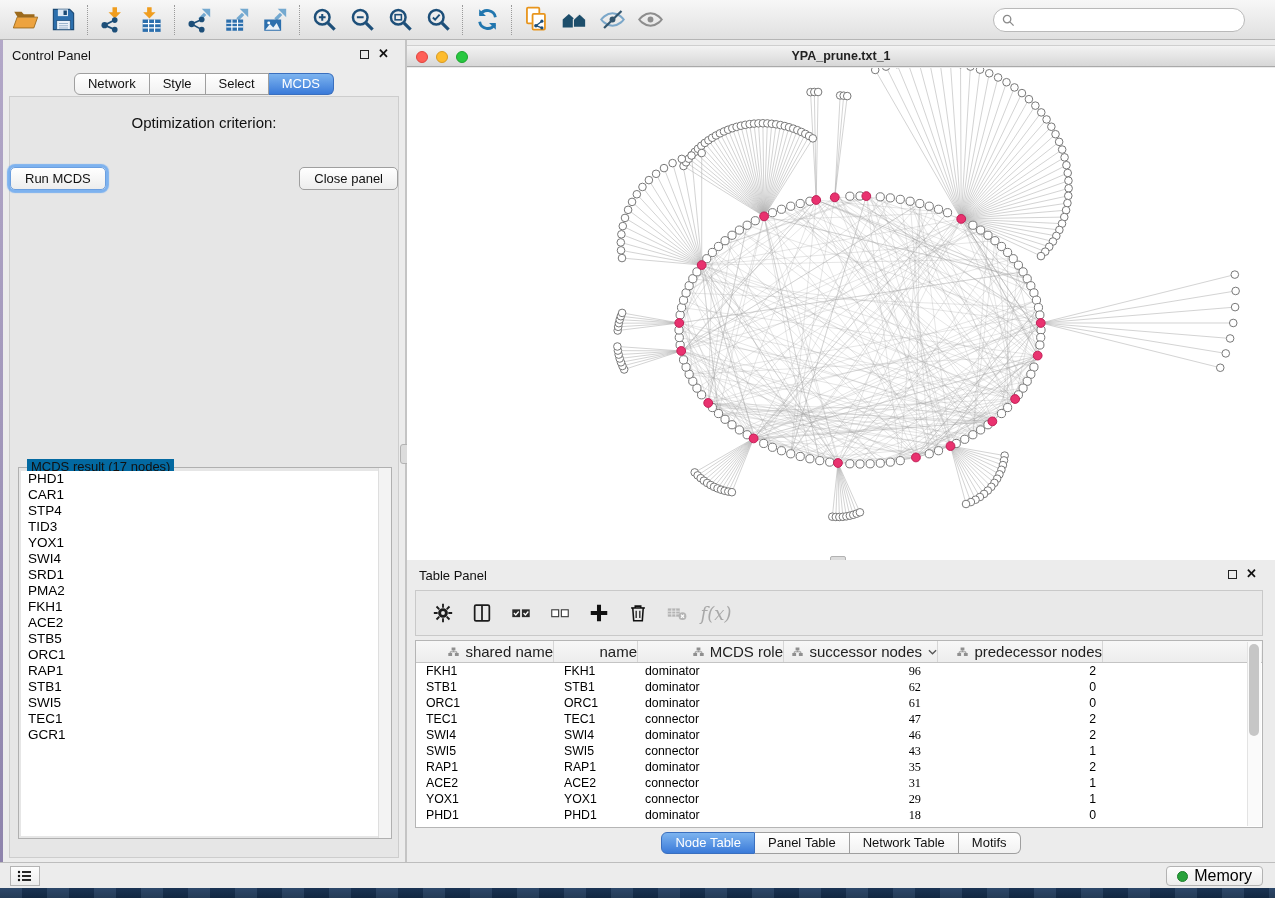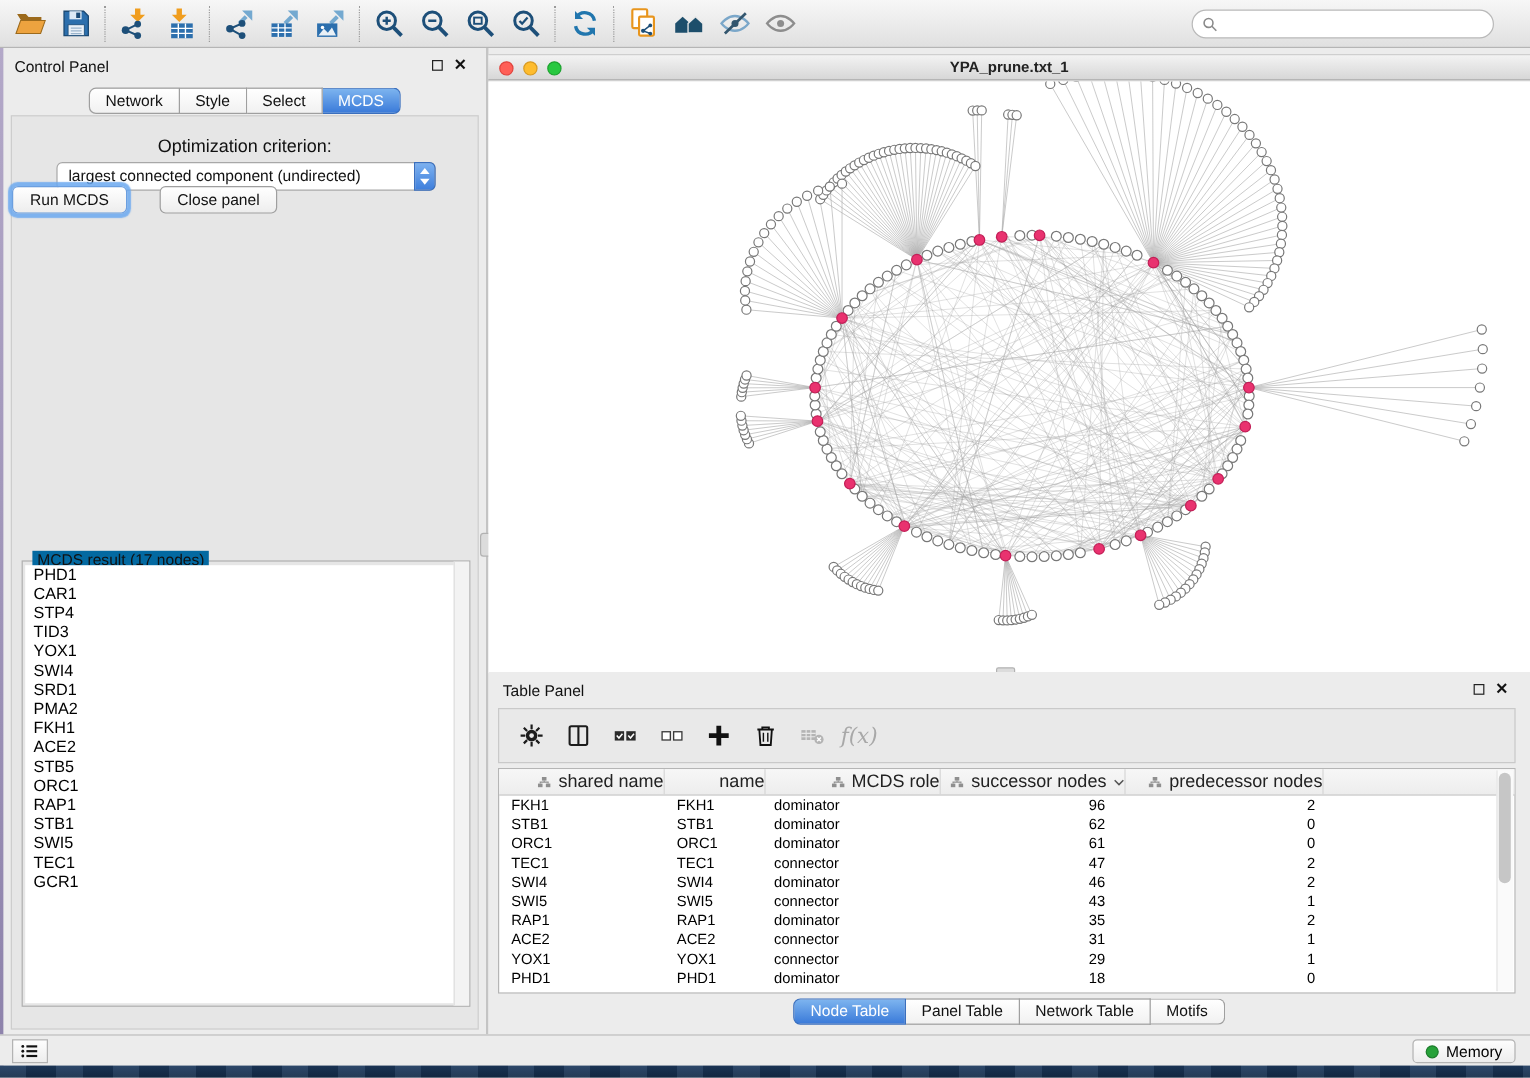--- a/index.html
+++ b/index.html
@@ -47,21 +47,21 @@
     line-height:22px; padding-left:9px; }
   #opt-stepper { position:absolute; right:-1px; top:-1px; width:18px; height:24px; border-radius:0 5px 5px 0;
     background:linear-gradient(#7cb1f0,#3f7fdc); border:1px solid #3a6fbe; }
   .arr-up { position:absolute; left:4px; top:4px; width:0; height:0;
     border-left:4px solid transparent; border-right:4px solid transparent; border-bottom:5px solid #fff; }
   .arr-dn { position:absolute; left:4px; bottom:4px; width:0; height:0;
     border-left:4px solid transparent; border-right:4px solid transparent; border-top:5px solid #fff; }
   .mac-btn { background:linear-gradient(#ffffff,#ededed); border:1px solid #9f9f9f; border-radius:5px;
     font-size:13px; color:#111; padding:3px 14px; font-family:"Liberation Sans",sans-serif; }
   .mac-btn.focused { box-shadow:0 0 1px 3px rgba(106,168,240,.85); border-color:#6b9fe0; }
-  #cp-buttons { position:absolute; left:0; top:58px; width:100%; display:flex; justify-content:flex-start; gap:27px; }
+  #cp-buttons { position:absolute; left:0; top:70px; width:100%; display:flex; justify-content:space-between; gap:27px; }
 
   #mcds-group { position:absolute; left:8px; top:370px; width:374px; height:372px; border:1px solid #b0b0b0; }
   #mcds-group-title { position:absolute; top:-9px; left:8px; background:#0369a1; padding:0 4px; font-size:13px; color:#111; }
   #mcds-list { position:absolute; left:2px; top:3px; right:2px; bottom:2px; background:#fff; overflow:hidden; }
   .mcds-item { font-size:13.5px; line-height:16px; padding-left:7px; color:#000; }
   #mcds-vtrack { position:absolute; right:0; top:0; bottom:0; width:13px; background:#f3f3f3; border-left:1px solid #dedede; }
 
   
   #v-splitter { position:absolute; left:405px; top:40px; width:2px; height:822px; background:#c4c4c4; }
   #v-handle { position:absolute; left:400px; top:444px; width:11px; height:20px;
@@ -99,34 +99,34 @@
   #thead { display:flex; height:22px; background:linear-gradient(#f7f7f7,#ededed); border-bottom:1px solid #c4c4c4; }
   .th { display:flex; align-items:center; justify-content:flex-end; gap:6px; font-size:15px; color:#222;
     border-right:1px solid #d6d6d6; overflow:hidden; white-space:nowrap; }
   .th svg { width:11px; height:10px; flex:none; }
   .w-shared{width:138px;} .w-name{width:84px;} .w-role{width:146px;} .w-succ{width:154px;} .w-pred{width:165px;} .w-fill{flex:1; border-right:none;}
   .trow { display:flex; height:16px; }
   .tcell { font-size:12.3px; color:#000; line-height:16px; white-space:nowrap; overflow:hidden; }
   .c-shared { width:138px; padding-left:10px; }
   .c-name   { width:84px;  padding-left:10px; }
   .c-role   { width:146px; padding-left:7px; }
-  .c-succ   { width:154px; text-align:right; padding-right:17px; }
+  .c-succ   { width:154px; text-align:right; padding-right:17px;font-family:Liberation Serif, serif; }
   .c-pred   { width:165px; text-align:right; padding-right:7px; }
   #tbl-vscroll { position:absolute; right:1px; top:1px; bottom:1px; width:14px; background:#fafafa; border-left:1px solid #e3e3e3; }
   #tbl-thumb { position:absolute; left:1px; top:2px; width:10px; height:92px; background:#c6c6c6; border-radius:6px; }
   #tp-tabs { position:absolute; left:0; top:272px; width:100%; text-align:center; }
 
   
   #status-bar { position:absolute; left:0; top:862px; width:1275px; height:26px;
     background:#ececec; border-top:1px solid #bdbdbd; }
   #menu-btn { position:absolute; left:10px; top:3px; width:30px; height:20px;
     background:linear-gradient(#fdfdfd,#ededed); border:1px solid #b3b3b3; display:flex; align-items:center; justify-content:center; }
   #memory-btn { position:absolute; right:12px; top:3px; height:20px;
     background:linear-gradient(#fdfdfd,#ededed); border:1px solid #b3b3b3; border-radius:4px;
-    display:flex; align-items:center; gap:6px; padding:0 10px; font-size:13px; color:#000; }
+    display:flex; align-items:center; gap:6px; padding:0 10px; font-size:16px; color:#000; }
   #memory-dot { width:11px; height:11px; border-radius:50%; background:#27a23a; border:1px solid #1d7d2c; }
 </style>
 </head>
 <body>
 
 <div id="toolbar">
   <span class="tbtn">
       <svg viewBox="0 0 24 24">
         <path d="M2 5h6.5l2 2.3H20v2.6H5z" fill="#9c6a1c"></path>
         <path d="M1.2 19.5 4.6 9.9h18.2l-3.4 9.6z" fill="#eda33f" stroke="#9c6a1c" stroke-width="0.8"></path>
@@ -285,27 +285,20 @@
     <span class="seg">
       <span class="tab">Network</span>
       <span class="tab">Style</span>
       <span class="tab">Select</span>
       <span class="tab active">MCDS</span>
     </span>
   </div>
 
   <div id="cp-body">
     <div id="opt-label">Optimization criterion:</div>
-    <div id="opt-select">
-      <span>largest connected component (undirected)</span>
-      <span id="opt-stepper">
-          <span class="arr-up"></span>
-          <span class="arr-dn"></span>
-        </span>
-    </div>
     <div id="cp-buttons">
       <button class="mac-btn focused">Run MCDS</button>
       <button class="mac-btn">Close panel</button>
     </div>
 
     <div id="mcds-group">
       <span id="mcds-group-title">MCDS result (17 nodes)</span>
       <div id="mcds-list">
           <div class="mcds-item">PHD1</div>
           <div class="mcds-item">CAR1</div>

